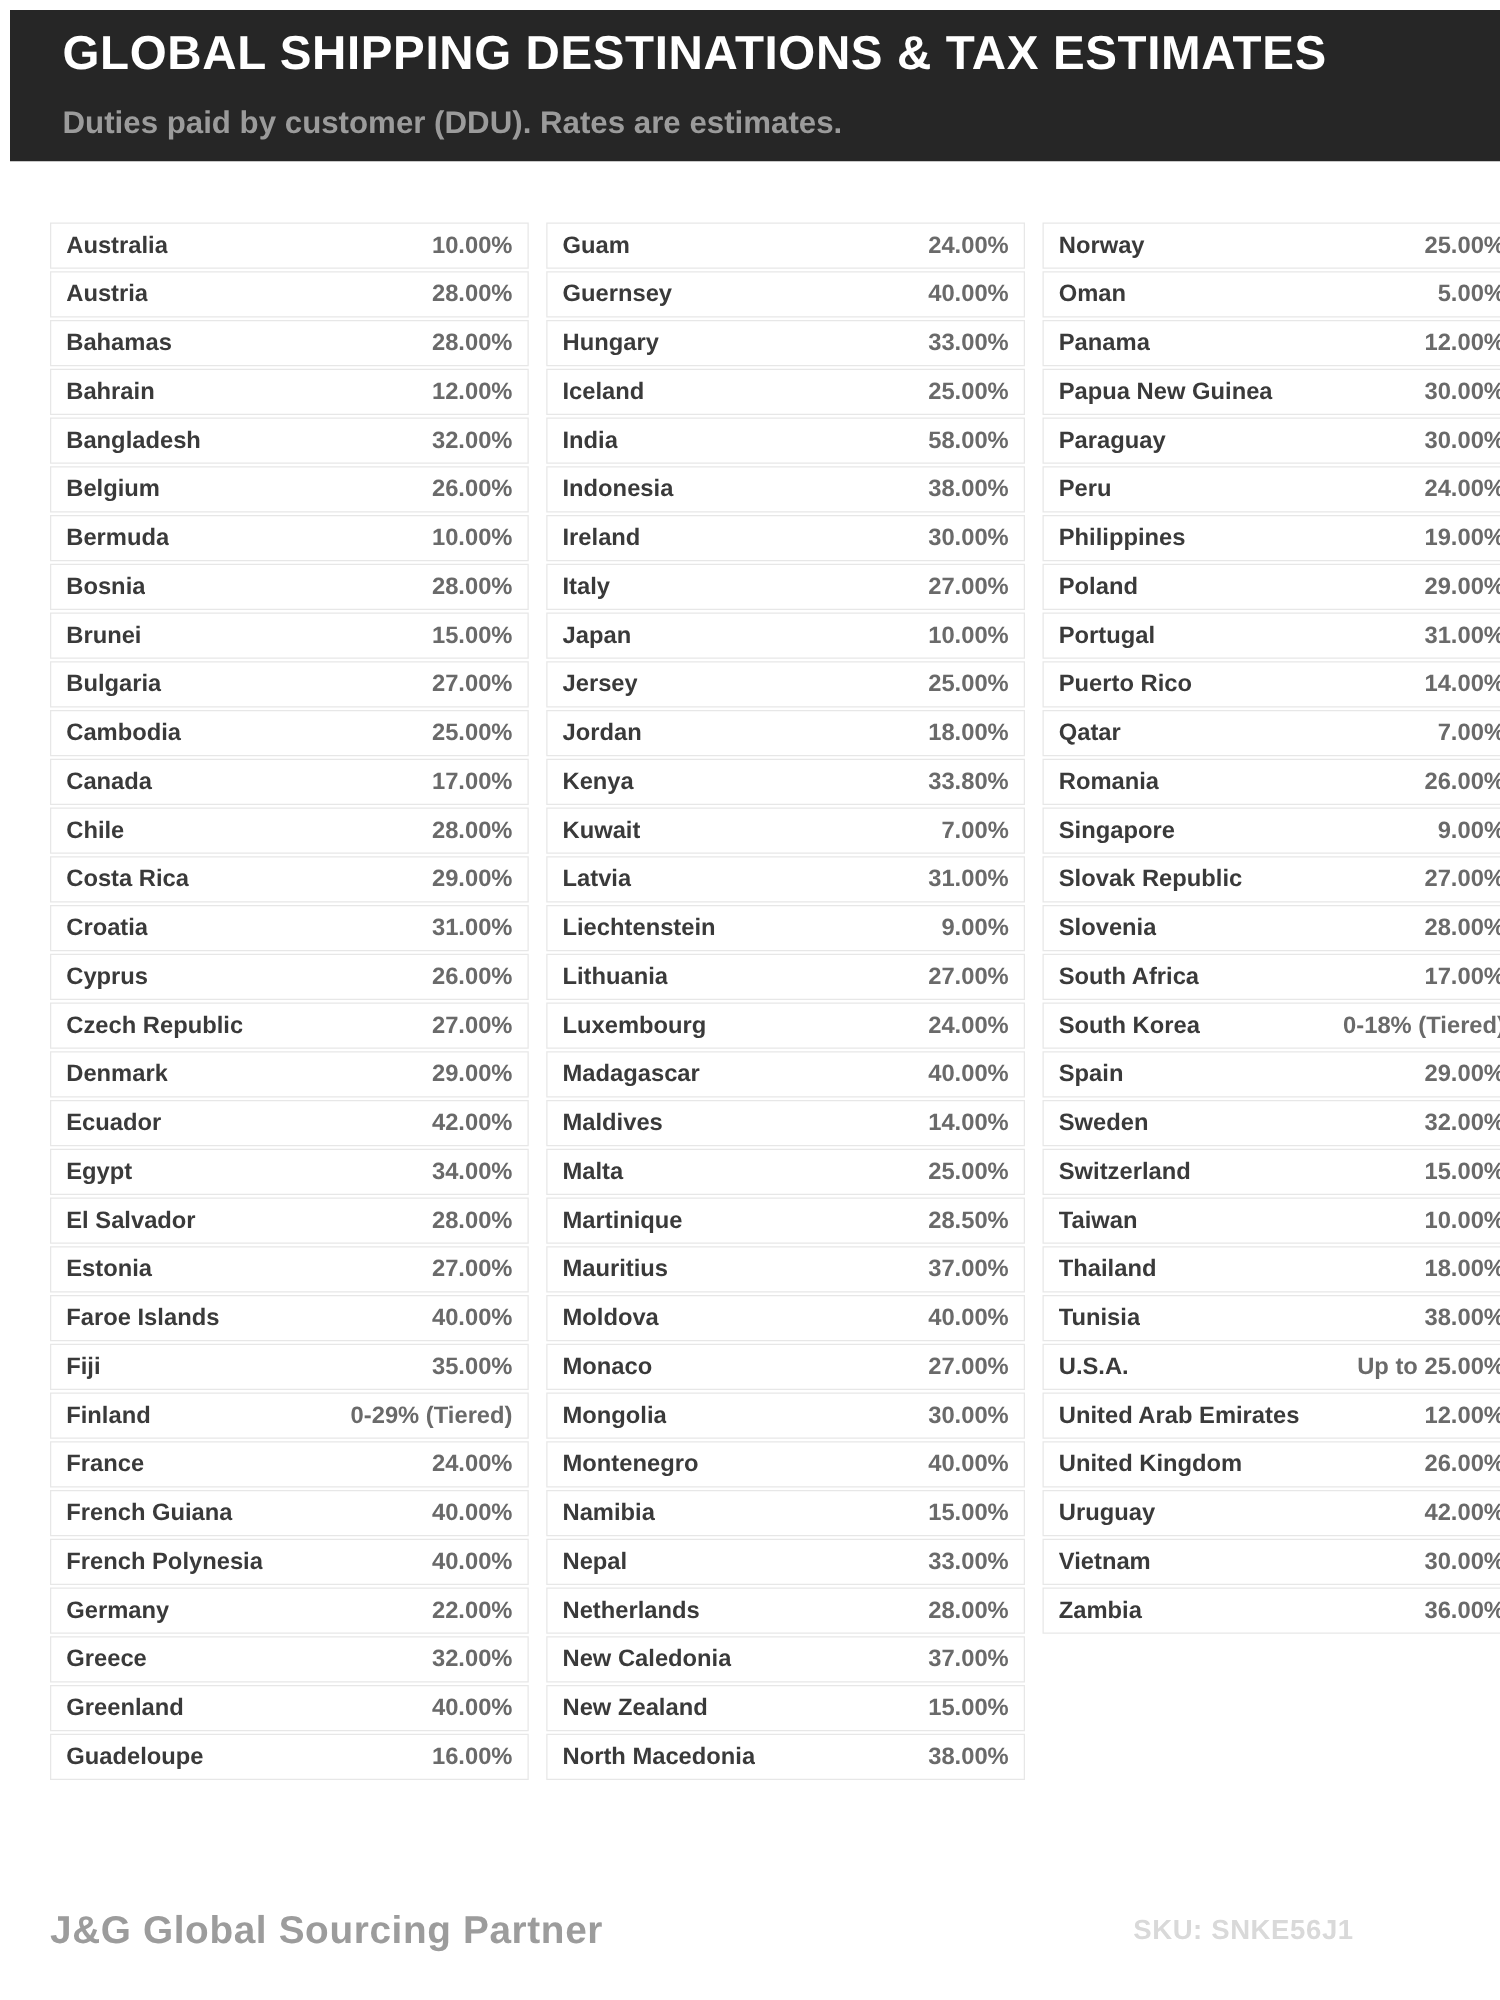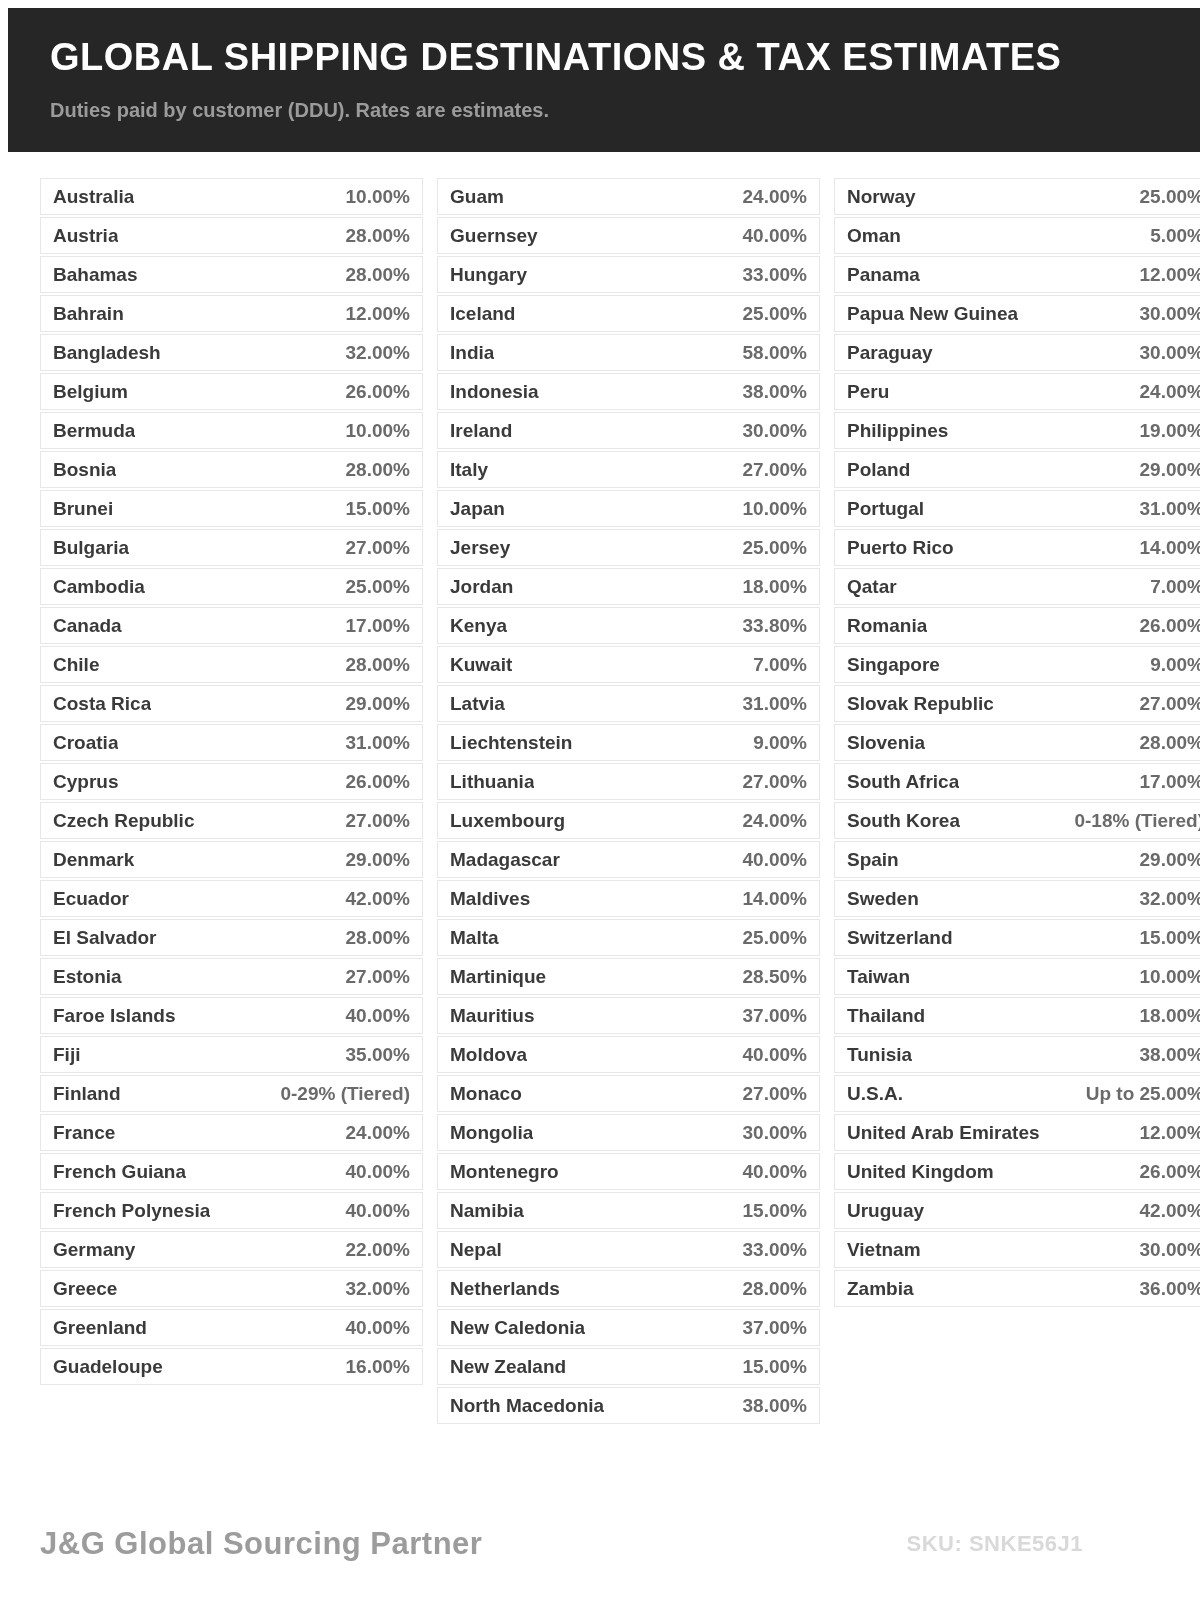--- a/index.html
+++ b/index.html
@@ -16,37 +16,37 @@
   }
   html,body{margin:0;padding:0;}
   body{
     width:1200px;height:1600px;
     background:var(--page_bg);
     font-family:"Liberation Sans", sans-serif;
     position:relative;
     overflow:hidden;
   }
   .header{
-    position:absolute;left:8px;top:8px;right:0;height:144px;
+    position:absolute;left:8px;top:8px;right:0;height:121px;
     background:var(--header_bg);
     box-sizing:border-box;
     padding-left:42px;
     display:flex;flex-direction:column;justify-content:center;
   }
   .page-title{
     color:var(--title);
     font-size:38px;
     font-weight:800;
     letter-spacing:.5px;
     line-height:1.05;
     white-space:nowrap;
   }
   .page-subtitle{
     color:var(--subtitle);
-    font-size:20px;
+    font-size:25px;
     font-weight:700;
     margin-top:21px;
     white-space:nowrap;
   }
   .table{
     position:absolute;left:40px;top:178px;width:1177px;
     display:grid;
     grid-template-columns:repeat(3,1fr);
     column-gap:14px;
     align-items:start;
@@ -162,20 +162,24 @@
       </div>
       <div class="row">
         <span class="country">Denmark</span>
         <span class="rate">29.00%</span>
       </div>
       <div class="row">
         <span class="country">Ecuador</span>
         <span class="rate">42.00%</span>
       </div>
       <div class="row">
+        <span class="country">Egypt</span>
+        <span class="rate">34.00%</span>
+      </div>
+      <div class="row">
         <span class="country">El Salvador</span>
         <span class="rate">28.00%</span>
       </div>
       <div class="row">
         <span class="country">Estonia</span>
         <span class="rate">27.00%</span>
       </div>
       <div class="row">
         <span class="country">Faroe Islands</span>
         <span class="rate">40.00%</span>

